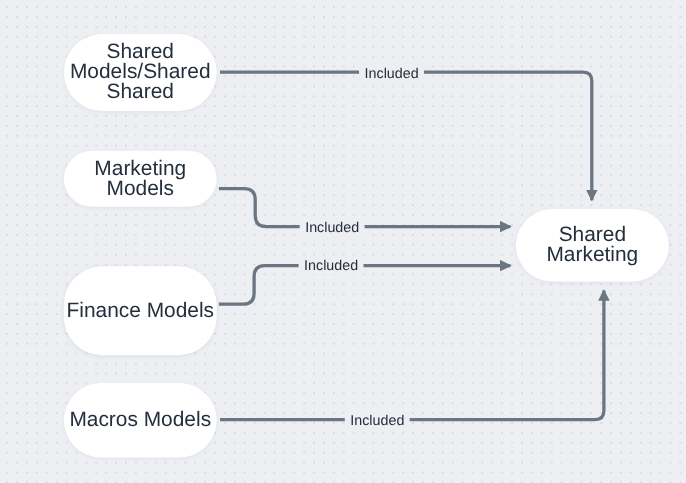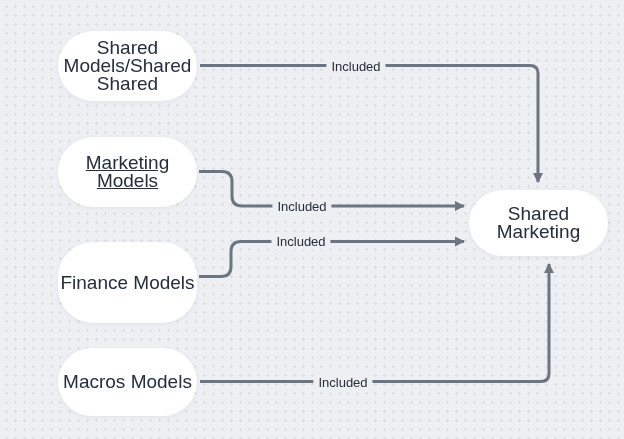--- a/index.html
+++ b/index.html
@@ -76,21 +76,21 @@
   </svg>
 
   <div class="node" style="left:58px; top:31px; width:139px; height:70px;">
     <div>
       <div>Shared</div>
       <div>Models/Shared</div>
       <div>Shared</div>
     </div>
   </div>
 
-  <div class="node" style="left:58px; top:137px; width:139px; height:70px;text-decoration:underline;">
+  <div class="node" style="left:58px; top:137px; width:139px; height:51px;">
     <div>Marketing Models</div>
   </div>
 
   <div class="node" style="left:58px; top:242px; width:139px; height:81px;">
     <div>Finance Models</div>
   </div>
 
   <div class="node" style="left:58px; top:348px; width:139px; height:68px;">
     <div>Macros Models</div>
   </div>

